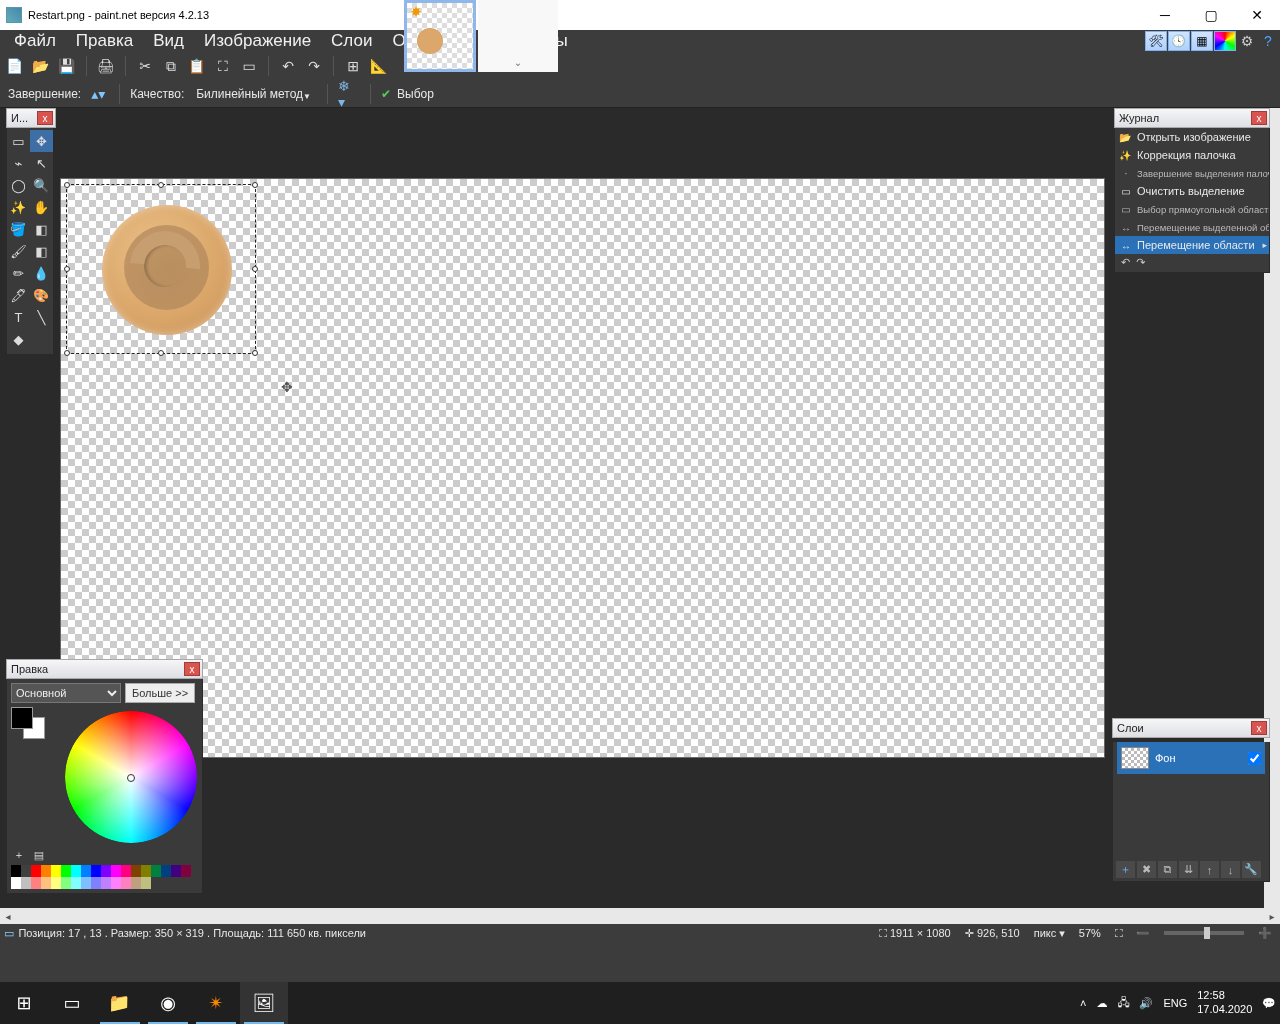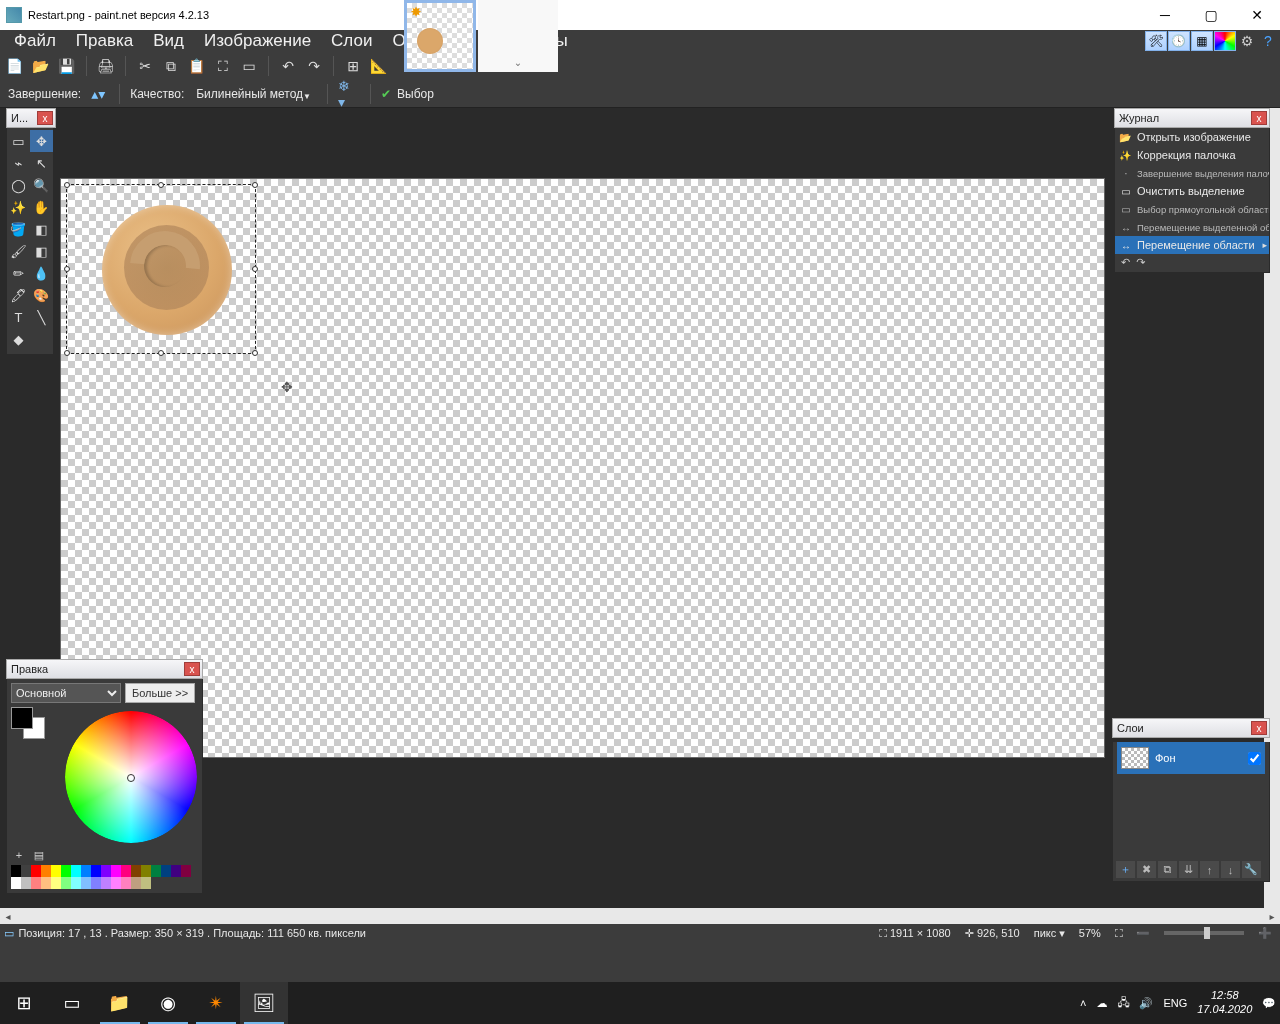--- a/index.html
+++ b/index.html
@@ -41,21 +41,21 @@
 .scrollbar-h .sbtn{width:16px;height:16px;display:inline-flex;align-items:center;justify-content:center;float:left;color:#555;font-size:10px;}
 .scrollbar-h .sbtn.r{float:right;}
 .scrollbar-v { position:absolute; right:0; top:108px; bottom:116px; width:16px; background:#e8e8e8; }
 .statusbar { position:absolute; left:0; right:0; bottom:82px; height:18px; background:#3c3c3c; color:#e8e8e8; font-size:11px; display:flex; align-items:center; padding-left:4px; }
 .statusbar .r{position:absolute;right:8px;display:flex;gap:14px;align-items:center;}
 .bottombar { position:absolute; left:0; right:0; bottom:42px; height:40px; background:#3c3c3c; }
 .taskbar { position:absolute; left:0; right:0; bottom:0; height:42px; background:#1f1f1f; display:flex; align-items:center; }
 .taskbar .tb{width:48px;height:42px;display:flex;align-items:center;justify-content:center;color:#fff;font-size:18px;position:relative;}
 .taskbar .tb.active::after{content:'';position:absolute;bottom:0;left:4px;right:4px;height:2px;background:#76b9ed;}
 .taskbar .tray{position:absolute;right:4px;display:flex;align-items:center;gap:10px;color:#fff;font-size:11px;}
-.taskbar .clock{text-align:center;line-height:1.25;font-style:italic;}
+.taskbar .clock{text-align:left;line-height:1.25;}
 
 .panel { position:absolute; z-index:20; font-size:11px; }
 .panel-header{height:20px;background:linear-gradient(180deg,#f6f6f8,#dedfe4);border:1px solid #a9a9a9;display:flex;align-items:center;padding:0 4px;color:#222;position:relative;}
 .panel-header .cx{position:absolute;right:2px;top:2px;width:16px;height:14px;background:#d9534f;display:flex;align-items:center;justify-content:center;color:#fff;font-size:10px;border:1px solid #a03d3a;}
 .panel-body{background:#3a3a3a;border:1px solid #2a2a2a;border-top:none;}
 
 #tools{top:108px;left:6px;width:50px;}
 #tools .panel-body{width:48px;padding:2px 0 4px 0;}
 .trow{display:flex;}
 .tool{width:24px;height:22px;display:flex;align-items:center;justify-content:center;color:#ddd;font-size:13px;}

